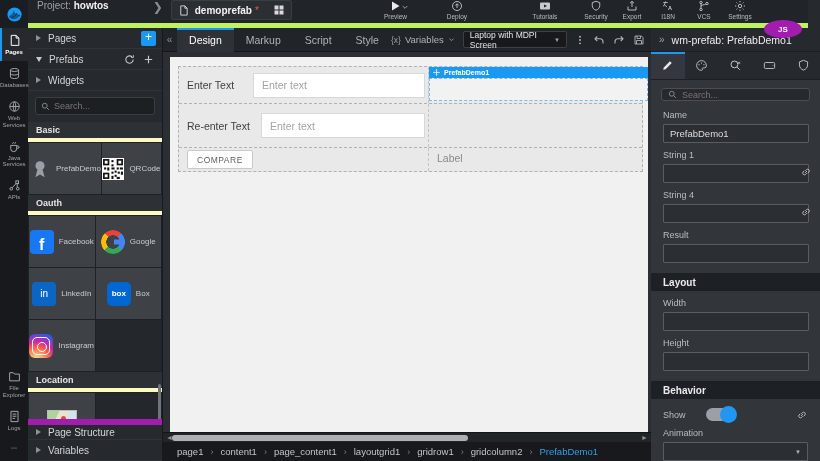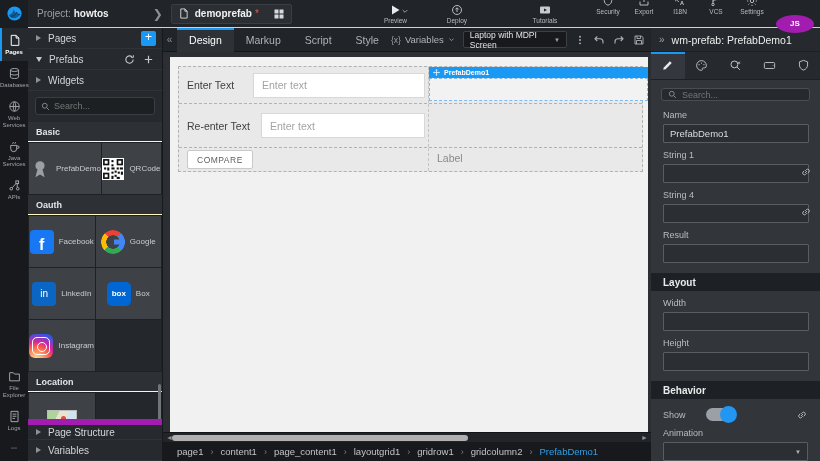--- a/index.html
+++ b/index.html
@@ -1,22 +1,22 @@
 <!DOCTYPE html>
 <html><head>
 <meta charset="utf-8">
 <style>
   * { margin:0; padding:0; box-sizing:border-box; }
   html,body { background:#101214; }
   .app{ position:relative; width:820px; height:461px; overflow:hidden;
         font-family:"Liberation Sans", sans-serif; background:#26292d; color:#c8c8c8; }
 
   
-  .topbar{ position:absolute; left:0; top:0; right:0; height:28px; background:#212529;
-           display:flex; align-items:center; z-index:6; border-bottom:1px solid #bef264;}
+  .topbar{ position:absolute; left:0; top:0; right:12px; height:28px; background:#212529;
+           display:flex; z-index:6; border-bottom:5px solid #bef264;}
   .logo{ width:28px; height:28px; background:#1a1d21; display:flex; align-items:center; justify-content:center; }
   .logo-swirl{ width:17px; height:17px; }
   .project{ margin-left:9px; font-size:10px; color:#9aa0a6; white-space:nowrap;}
   .project b{ color:#f0f0f0; font-weight:bold;}
   .tb-chev{ margin-left:44px; color:#8a9096; font-size:12px; }
   .pagebox{ margin-left:8px; height:20px; background:#2b2f34; border:1px solid #3a3e43; border-radius:2px;
             display:flex; align-items:center; padding:0 6px; gap:6px;}
   .pagebox .doc{ width:11px; height:13px; }
   .pagebox .pname{ font-size:10px; font-weight:bold; color:#f2f2f2;}
   .pagebox .dirty{ color:#e05c4f; font-size:10px; margin-left:-3px;}
@@ -53,21 +53,21 @@
              color:#fff; font-size:12px; line-height:13px; text-align:center; cursor:pointer;}
   .prow-icons{ margin-left:auto; display:flex; gap:8px; align-items:center;}
   .prow-icons svg{ width:11px; height:11px;}
   .psearch{ margin:6px 7px 7px; height:18px; background:#1d2023; border:1px solid #3a3d42; border-radius:3px;
             display:flex; align-items:center; padding:0 5px; gap:4px;}
   .psearch svg{ width:9px; height:9px; flex:none;}
   .psearch input{ background:transparent; border:none; outline:none; color:#9aa0a6; font-size:9px; width:100%;
                   font-family:"Liberation Sans",sans-serif;}
   .plist{ flex:1; overflow:hidden; background:#24272b; position:relative;}
   .ghdr{ height:20px; display:flex; align-items:center; padding:0 8px; font-size:9px; font-weight:bold;
-         color:#e3e5e7; background:#2d3035; border-bottom:1px solid #fef9c3;}
+         color:#e3e5e7; background:#2d3035; border-bottom:4px solid #fef9c3;}
   .tiles{ display:grid; grid-template-columns:1fr 1fr; gap:1px; background:#1e2125; padding:1px;}
   .tile{ background:#3e4247; height:51px; display:flex; flex-direction:row; align-items:center;
          justify-content:center; gap:5px; cursor:pointer;}
   .tile .tlbl{ font-size:8px; color:#c9cccf;}
   .tile-empty{ background:#24272b; cursor:default;}
   .fb-ic{ width:24px;height:24px;border-radius:4px;background:#1877f2;color:#fff;font-weight:bold;font-size:16px;
           display:flex;align-items:flex-end;justify-content:center;line-height:1; padding-bottom:1px;}
   .li-ic{ width:24px;height:24px;border-radius:4px;background:#0a66c2;color:#fff;font-weight:normal;font-size:10px;
           display:flex;align-items:center;justify-content:center;}
   .box-ic{ width:24px;height:24px;border-radius:5px;background:#0066d3;color:#fff;font-weight:bold;font-size:8px;

